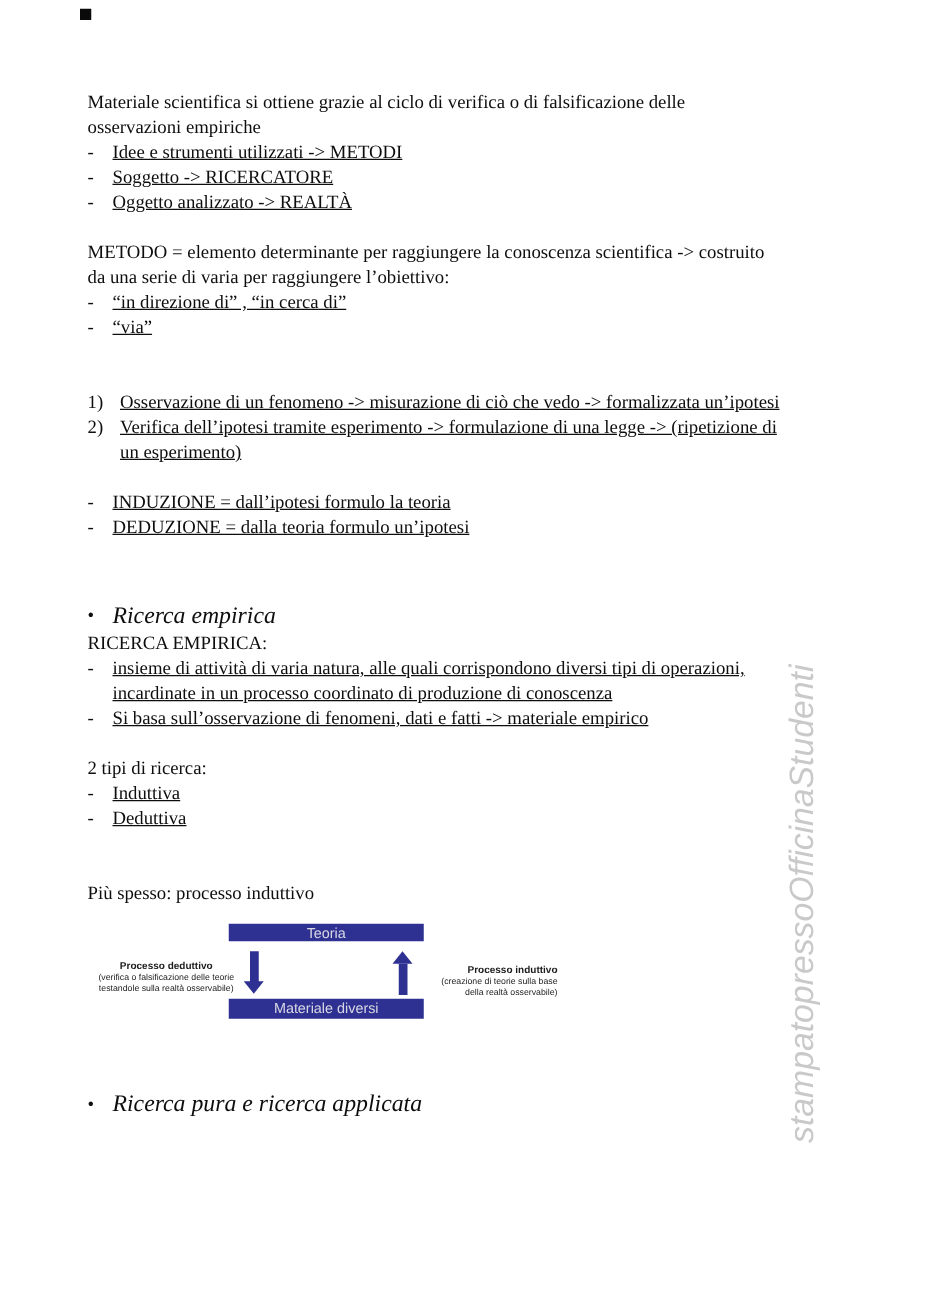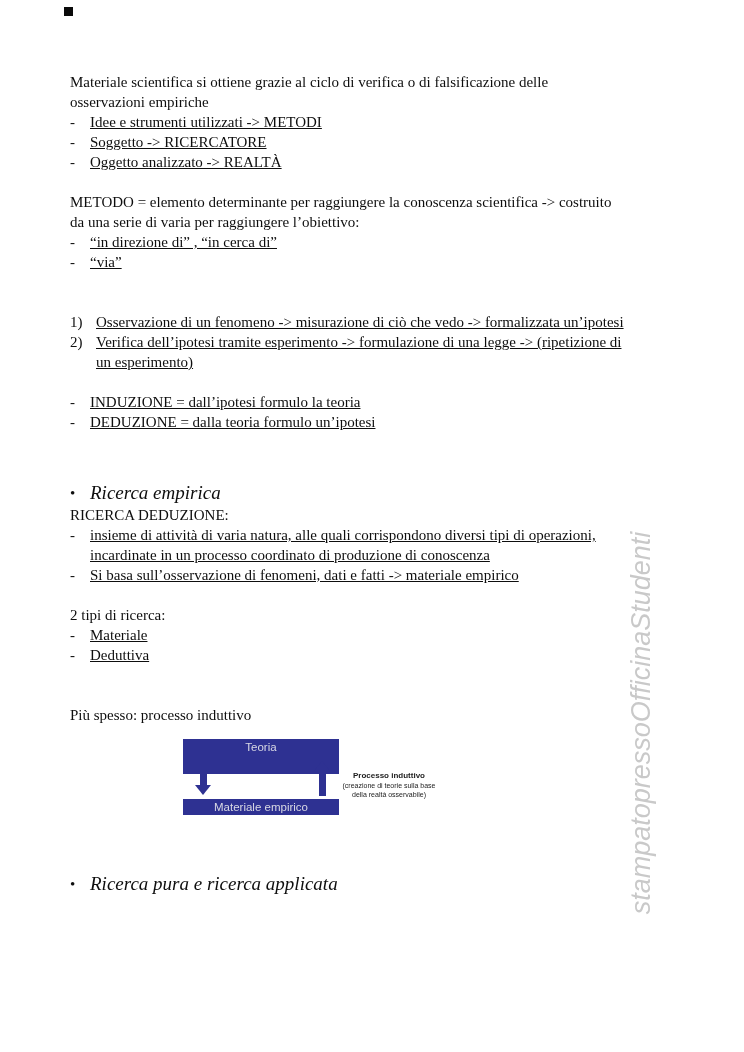--- a/index.html
+++ b/index.html
@@ -22,32 +22,32 @@
   .li { display:flex; }
   .li .mk { flex:0 0 20px; white-space:nowrap; }
   .li.num .mk { flex:0 0 26px; }
   .li .tx { flex:1 1 auto; min-width:0;text-decoration:underline; }
   .heading { font-style:italic; font-size:19px; line-height:24px; display:flex; }
   .heading .blt { font-style:normal; font-size:15px; flex:0 0 20px; line-height:24px; }
   .h1 { margin-top:49px; }
   .h2 { margin-top:47px; }
   .diagram { position:relative; height:86px; margin-top:14px; font-family:"Liberation Sans", sans-serif; }
   .dbox { position:absolute; left:113px; width:156px; text-align:center; font-size:11.5px; }
-  .dbox.top { top:0; height:35px; line-height:17px; }
+  .dbox.top { top:0; height:14px; line-height:17px; }
   .dbox.bottom { top:60px; height:16px; line-height:16px; }
   .shaft { position:absolute; width:7px; }
   .shaft.down { left:130px; top:22px; height:25px; }
   .shaft.up { left:249px; top:32px; height:25px; }
   .tri { position:absolute; width:0; height:0; border-left:8px solid transparent; border-right:8px solid transparent; }
   .tri.down { left:125px; top:46px; border-top:10px solid #2e3192; }
   .tri.up { left:244px; top:22px; border-bottom:10px solid #2e3192; }
   .dlabel { position:absolute; font-size:7px; line-height:9px; color:#1c1c1c; }
   .dlabel .dt { font-size:8px; font-weight:bold; line-height:10px; }
   .dlabel.left { left:0; top:29px; width:126px; text-align:center; }
-  .dlabel.right { left:262px; top:32px; width:114px; text-align:center; }
+  .dlabel.right { left:262px; top:32px; width:114px; text-align:right; }
 </style>
 </head>
 <body>
 
 <div class="page">
 
   <div class="corner-square"></div>
 
   <div class="watermark" style="color: rgb(201, 201, 201);">stampatopressoOfficinaStudenti</div>
 
@@ -112,21 +112,21 @@
     <div class="li">
       <span class="mk">-</span>
       <div class="tx tline">DEDUZIONE = dalla teoria formulo un’ipotesi</div>
     </div>
 
     <div class="heading h1">
       <span class="blt">•</span>
       <span>Ricerca empirica</span>
     </div>
 
-    <div class="tline">RICERCA DEDUZIONE:</div>
+    <div class="tline">RICERCA EMPIRICA:</div>
 
     <div class="li">
       <span class="mk">-</span>
       <div class="tx">
         <div class="tline">insieme di attività di varia natura, alle quali corrispondono diversi tipi di operazioni,</div>
         <div class="tline">incardinate in un processo coordinato di produzione di conoscenza</div>
       </div>
     </div>
     <div class="li">
       <span class="mk">-</span>
@@ -134,44 +134,49 @@
         <div class="tline">Si basa sull’osservazione di fenomeni, dati e fatti -&gt; materiale empirico</div>
       </div>
     </div>
 
     <div class="blank"></div>
 
     <div class="tline">2 tipi di ricerca:</div>
 
     <div class="li">
       <span class="mk">-</span>
-      <div class="tx tline">Materiale</div>
+      <div class="tx tline">Induttiva</div>
     </div>
     <div class="li">
       <span class="mk">-</span>
       <div class="tx tline">Deduttiva</div>
     </div>
 
     <div class="blank"></div>
 
 
     <div class="blank"></div>
 
     <div class="tline">Più spesso: processo induttivo</div>
 
     <div class="diagram">
       <div class="dbox top" style="background-color: rgb(46, 49, 146); color: rgb(216, 216, 228);">Teoria</div>
-      <div class="dbox bottom" style="background-color: rgb(46, 49, 146); color: rgb(216, 216, 228);">Materiale empirico</div>
+      <div class="dbox bottom" style="background-color: rgb(46, 49, 146); color: rgb(216, 216, 228);">Materiale diversi</div>
 
       <div class="shaft down" style="background-color: rgb(46, 49, 146);"></div>
       <div class="tri down" style="border-top-color: rgb(46, 49, 146);"></div>
 
       <div class="tri up" style="border-bottom-color: rgb(46, 49, 146);"></div>
       <div class="shaft up" style="background-color: rgb(46, 49, 146);"></div>
 
+      <div class="dlabel left">
+        <div class="dt">Processo deduttivo</div>
+        <div>(verifica o falsificazione delle teorie</div>
+        <div>testandole sulla realtà osservabile)</div>
+      </div>
       <div class="dlabel right">
         <div class="dt">Processo induttivo</div>
         <div>(creazione di teorie sulla base</div>
         <div>della realtà osservabile)</div>
       </div>
     </div>
 
     <div class="heading h2">
       <span class="blt">•</span>
       <span>Ricerca pura e ricerca applicata</span>

